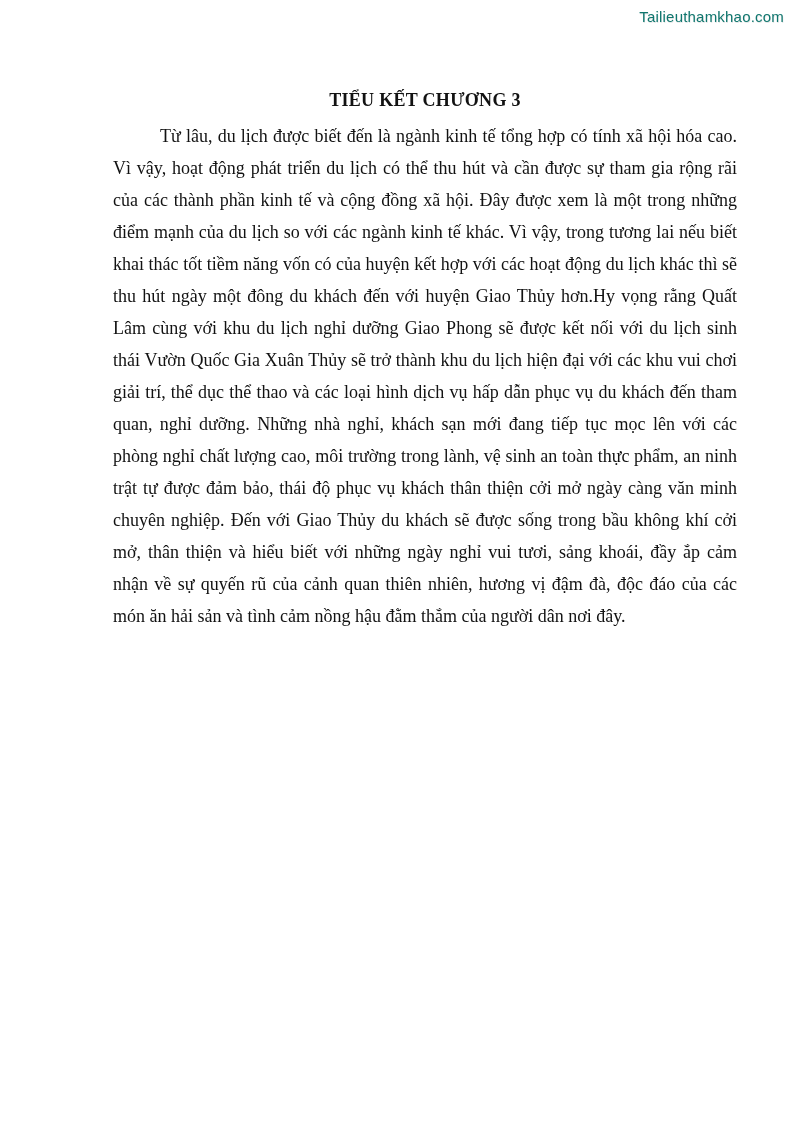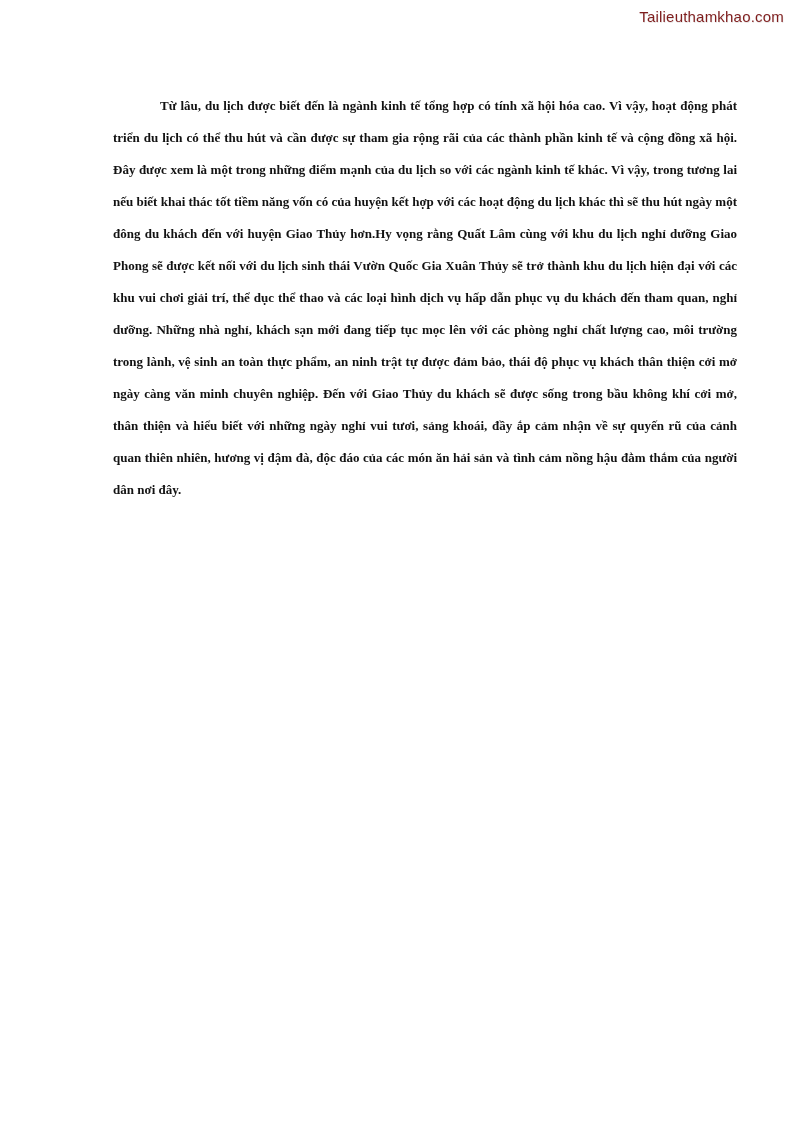--- a/index.html
+++ b/index.html
@@ -13,57 +13,57 @@
     height: 1123px;
     background: #ffffff;
     overflow: hidden;
   }
   .watermark {
     position: absolute;
     top: 8px;
     right: 10px;
     font-family: "Liberation Sans", "DejaVu Sans", sans-serif;
     font-size: 15px;
-    color: #7f1d1d;
+    color: #0f766e;
     text-shadow: 0.5px 0.5px 0 #e8e8e8;
     letter-spacing: 0.2px;
     user-select: none;
   }
   .content {
     padding: 90px 57px 0 113px;
     color: #121212;
   }
   .doc-title {
     font-size: 18px;
     line-height: 20px;
     font-weight: bold;
     text-align: center;
     margin: 0 0 10px 0;
     letter-spacing: 0.3px;
   }
   .doc-paragraph {
-    font-size: 13px;
+    font-size: 18px;
     line-height: 32px;
     text-align: justify;
     text-justify: inter-word;
     margin: 0;
-    font-weight: bold;
   }
   .doc-paragraph.indented {
     text-indent: 47px;
   }
 </style>
 </head>
 <body>
 
 <div class="page">
 
   <div class="watermark">Tailieuthamkhao.com</div>
 
   <div class="content">
 
+    <h1 class="doc-title">TIỂU KẾT CHƯƠNG 3</h1>
 
     <p class="doc-paragraph indented">Từ lâu, du lịch được biết đến là ngành kinh tế tổng hợp có tính xã hội hóa cao. Vì vậy, hoạt động phát triển du lịch có thể thu hút và cần được sự tham gia rộng rãi của các thành phần kinh tế và cộng đồng xã hội. Đây được xem là một trong những điểm mạnh của du lịch so với các ngành kinh tế khác. Vì vậy, trong tương lai nếu biết khai thác tốt tiềm năng vốn có của huyện kết hợp với các hoạt động du lịch khác thì sẽ thu hút ngày một đông du khách đến với huyện Giao Thủy hơn.Hy vọng rằng Quất Lâm cùng với khu du lịch nghỉ dưỡng Giao Phong sẽ được kết nối với du lịch sinh thái Vườn Quốc Gia Xuân Thủy sẽ trở thành khu du lịch hiện đại với các khu vui chơi giải trí, thể dục thể thao và các loại hình dịch vụ hấp dẫn phục vụ du khách đến tham quan, nghỉ dưỡng. Những nhà nghỉ, khách sạn mới đang tiếp tục mọc lên với các phòng nghỉ chất lượng cao, môi trường trong lành, vệ sinh an toàn thực phẩm, an ninh trật tự được đảm bảo, thái độ phục vụ khách thân thiện cởi mở ngày càng văn minh chuyên nghiệp. Đến với Giao Thủy du khách sẽ được sống trong bầu không khí cởi mở, thân thiện và hiểu biết với những ngày nghỉ vui tươi, sảng khoái, đầy ắp cảm nhận về sự quyến rũ của cảnh quan thiên nhiên, hương vị đậm đà, độc đáo của các món ăn hải sản và tình cảm nồng hậu đằm thắm của người dân nơi đây.</p>
 
 
   </div>
 
 </div>
 
 </body></html>

